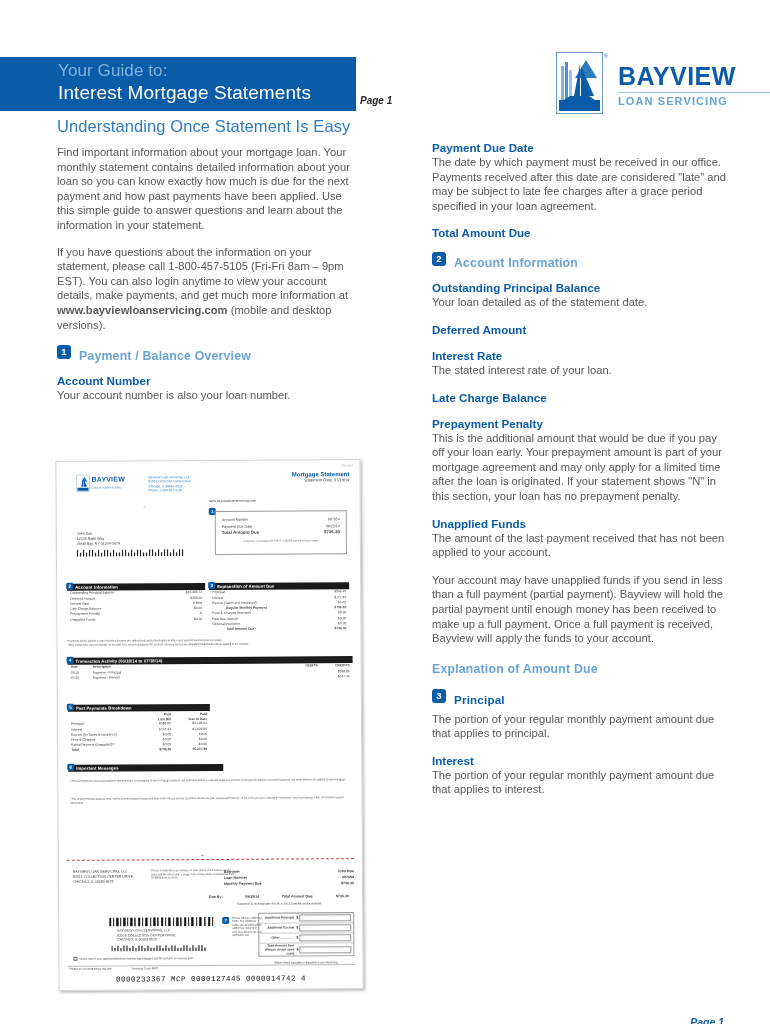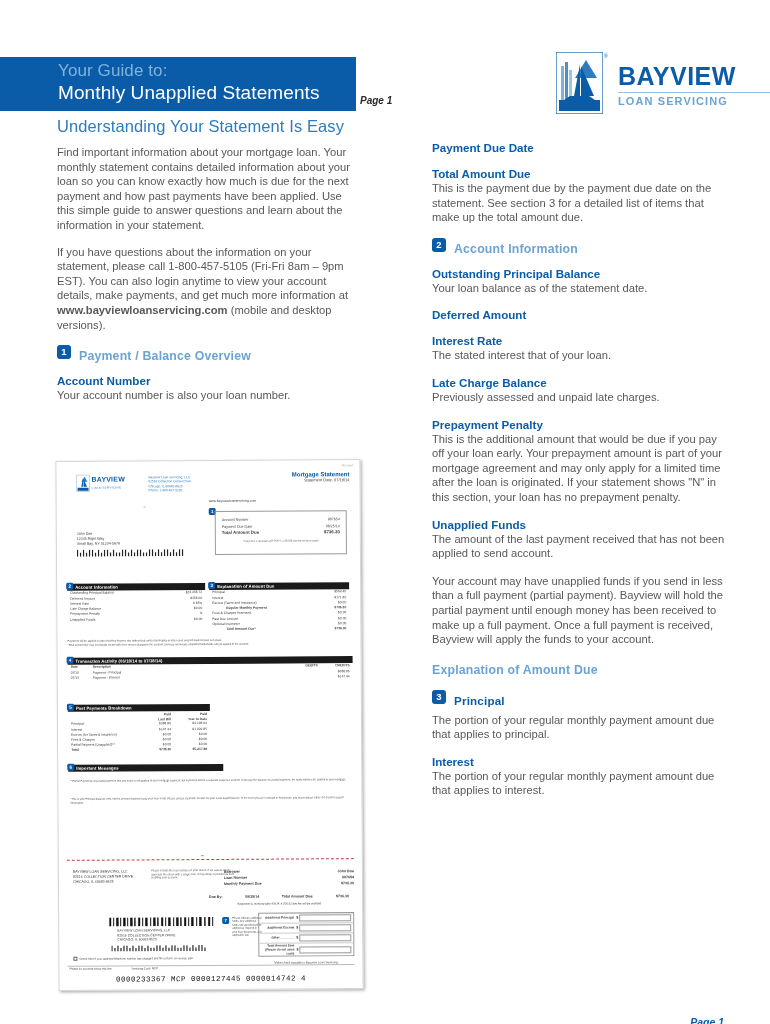--- a/index.html
+++ b/index.html
@@ -158,21 +158,21 @@
   .footer-left { position: absolute; left: 48px; top: 993px; font-size: 9.6px; color: #58585a; }
   .footer-right { position: absolute; right: 46px; top: 981px; font-size: 10.5px; font-weight: bold; font-style: italic; color: #0b5ca8; }
 </style>
 </head>
 <body>
 
 <div class="page">
 
   <div class="header-band">
     <div class="line1">Your Guide to:</div>
-    <div class="line2">Monthly Unapplied Statements</div>
+    <div class="line2">Interest Mortgage Statements</div>
   </div>
   <div class="page-marker-top">Page 1</div>
 
   <div class="logo-wrap">
     <svg class="logo-mark" viewBox="0 0 47 62">
       <rect x="0" y="0" width="47" height="62" fill="#ffffff" stroke="#0b5ca8" stroke-width="1.2"></rect>
       <rect x="5" y="14" width="3" height="34" fill="#7fb3dd"></rect>
       <rect x="9" y="10" width="3" height="38" fill="#4e8fc6"></rect>
       <rect x="13" y="18" width="3" height="30" fill="#9dc3e3"></rect>
       <path d="M30 8 L41 26 L19 26 Z" fill="#2d7cc0"></path>
@@ -183,70 +183,69 @@
     </svg>
     <div class="logo-tm">®</div>
     <div class="logo-text">
       <div class="brand">BAYVIEW</div>
       <div class="logo-rule"></div>
       <div class="sub">LOAN SERVICING</div>
     </div>
   </div>
 
   <div class="col-left">
-    <h1 class="section-title">Understanding Your Statement Is Easy</h1>
+    <h1 class="section-title">Understanding Once Statement Is Easy</h1>
     <p class="body">Find important information about your mortgage loan. Your monthly statement contains detailed information about your loan so you can know exactly how much is due for the next payment and how past payments have been applied. Use this simple guide to answer questions and learn about the information in your statement.</p>
     <p class="body"><span>If you have questions about the information on your statement, please call 1-800-457-5105 (Fri-Fri 8am – 9pm EST). You can also login anytime to view your account details, make payments, and get much more information at </span><b>www.bayviewloanservicing.com</b><span> (mobile and desktop versions).</span></p>
 
     <div class="numhead">
       <span class="badge">1</span>
       <span class="t">Payment / Balance Overview</span>
     </div>
     <div class="blk">
       <h3 class="sub">Account Number</h3>
       <p>Your account number is also your loan number.</p>
     </div>
   </div>
 
   <div class="col-right">
     <div class="blk">
       <h3 class="sub">Payment Due Date</h3>
+      <p>The date by which payment must be received in our office. Payments received after this date are considered "late" and may be subject to late fee charges after a grace period specified in your loan agreement.</p>
     </div>
     <div class="blk">
       <h3 class="sub">Total Amount Due</h3>
-      <p>This is the payment due by the payment due date on the statement. See section 3 for a detailed list of items that make up the total amount due.</p>
     </div>
 
     <div class="numhead">
       <span class="badge">2</span>
       <span class="t">Account Information</span>
     </div>
 
     <div class="blk">
       <h3 class="sub">Outstanding Principal Balance</h3>
-      <p>Your loan balance as of the statement date.</p>
+      <p>Your loan detailed as of the statement date.</p>
     </div>
     <div class="blk">
       <h3 class="sub">Deferred Amount</h3>
     </div>
     <div class="blk">
       <h3 class="sub">Interest Rate</h3>
-      <p>The stated interest that of your loan.</p>
+      <p>The stated interest rate of your loan.</p>
     </div>
     <div class="blk">
       <h3 class="sub">Late Charge Balance</h3>
-      <p>Previously assessed and unpaid late charges.</p>
     </div>
     <div class="blk">
       <h3 class="sub">Prepayment Penalty</h3>
       <p>This is the additional amount that would be due if you pay off your loan early. Your prepayment amount is part of your mortgage agreement and may only apply for a limited time after the loan is originated. If your statement shows "N" in this section, your loan has no prepayment penalty.</p>
     </div>
     <div class="blk">
       <h3 class="sub">Unapplied Funds</h3>
-      <p>The amount of the last payment received that has not been applied to send account.</p>
+      <p>The amount of the last payment received that has not been applied to your account.</p>
     </div>
     <div class="blk">
       <p>Your account may have unapplied funds if you send in less than a full payment (partial payment). Bayview will hold the partial payment until enough money has been received to make up a full payment. Once a full payment is received, Bayview will apply the funds to your account.</p>
     </div>
 
     <div class="plainhead">Explanation of Amount Due</div>
 
     <div class="numhead">
       <span class="badge">3</span>
       <span class="t" style="color:#0b5ca8;font-size:11.6px">Principal</span>

